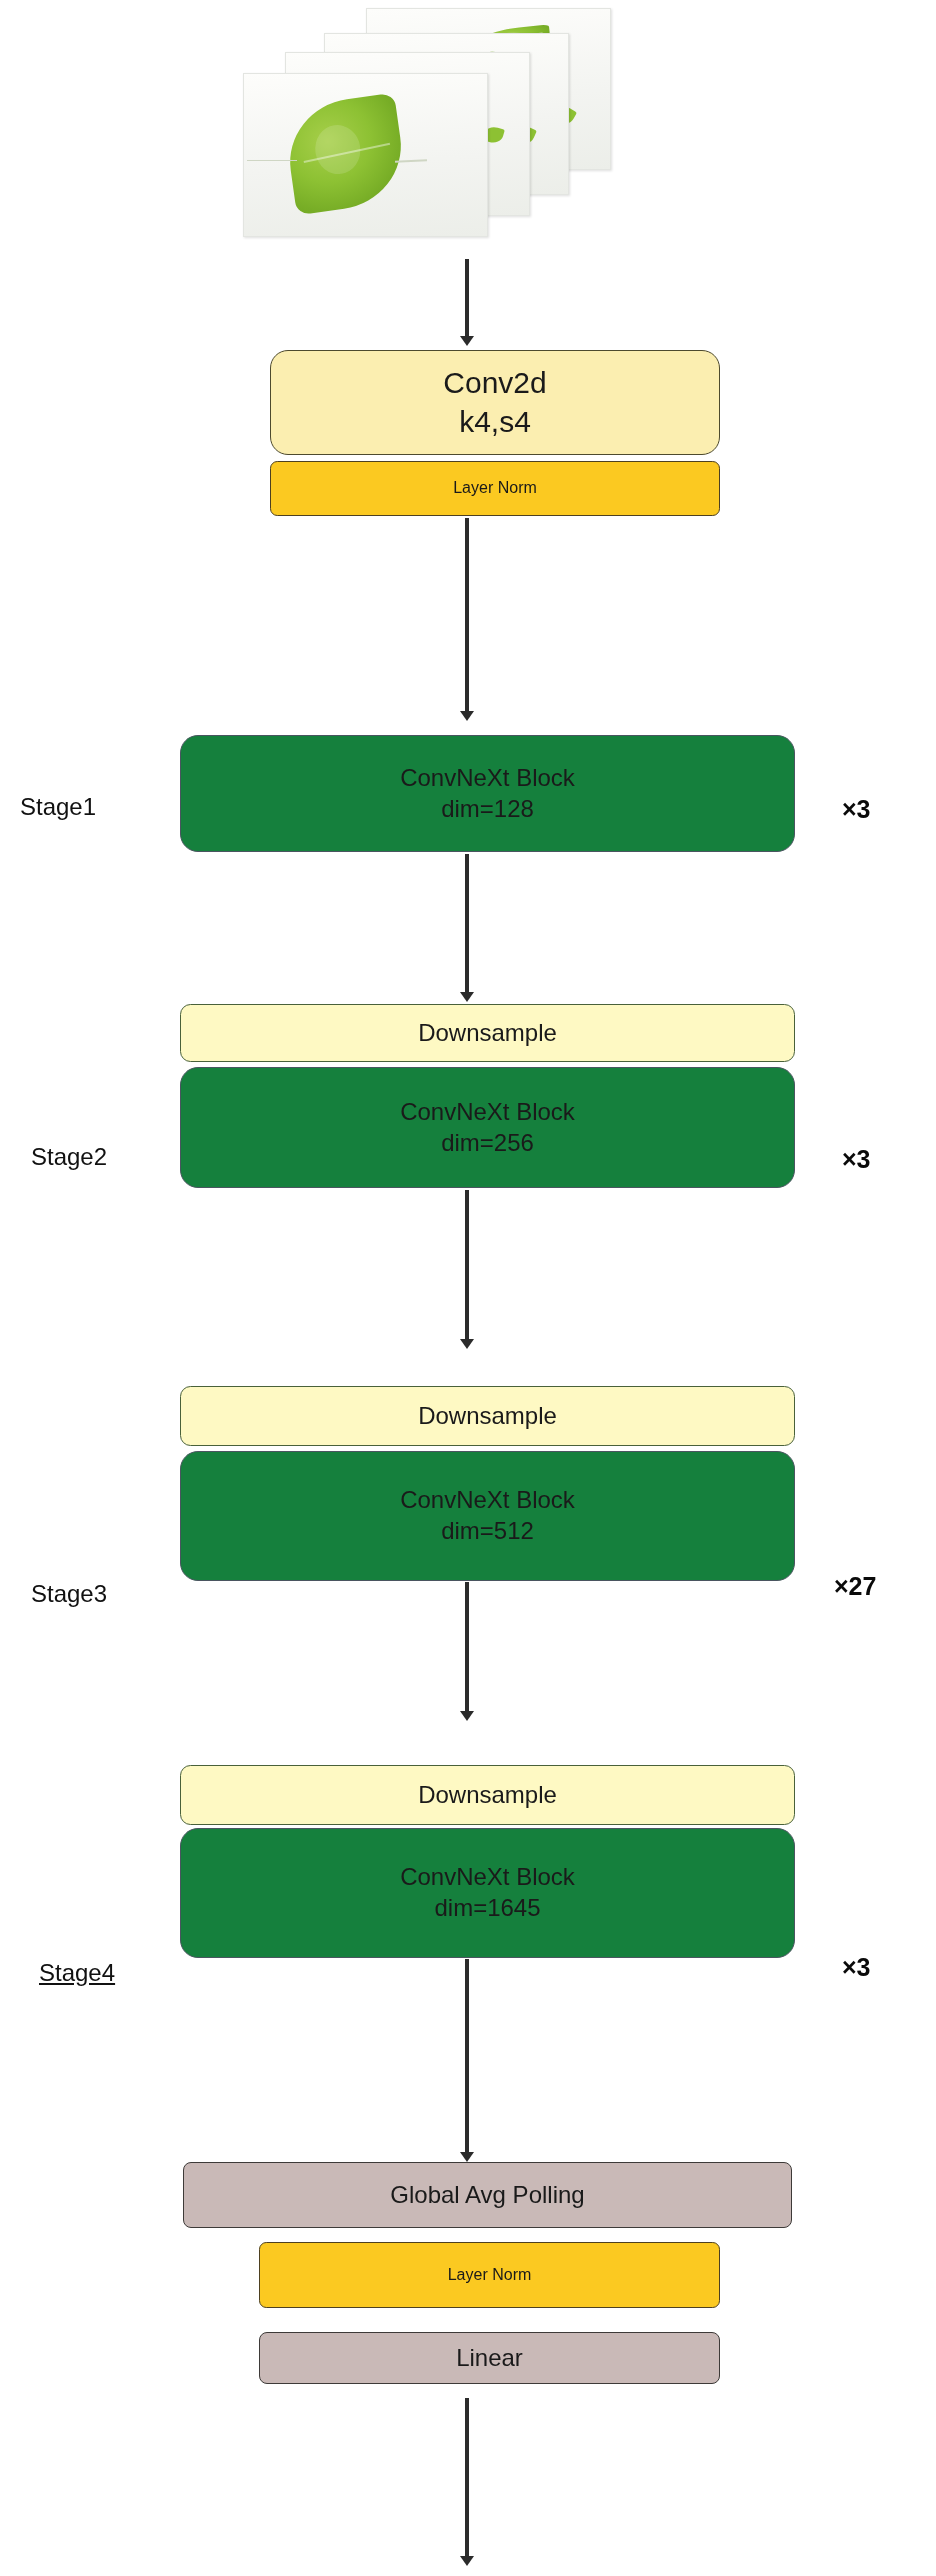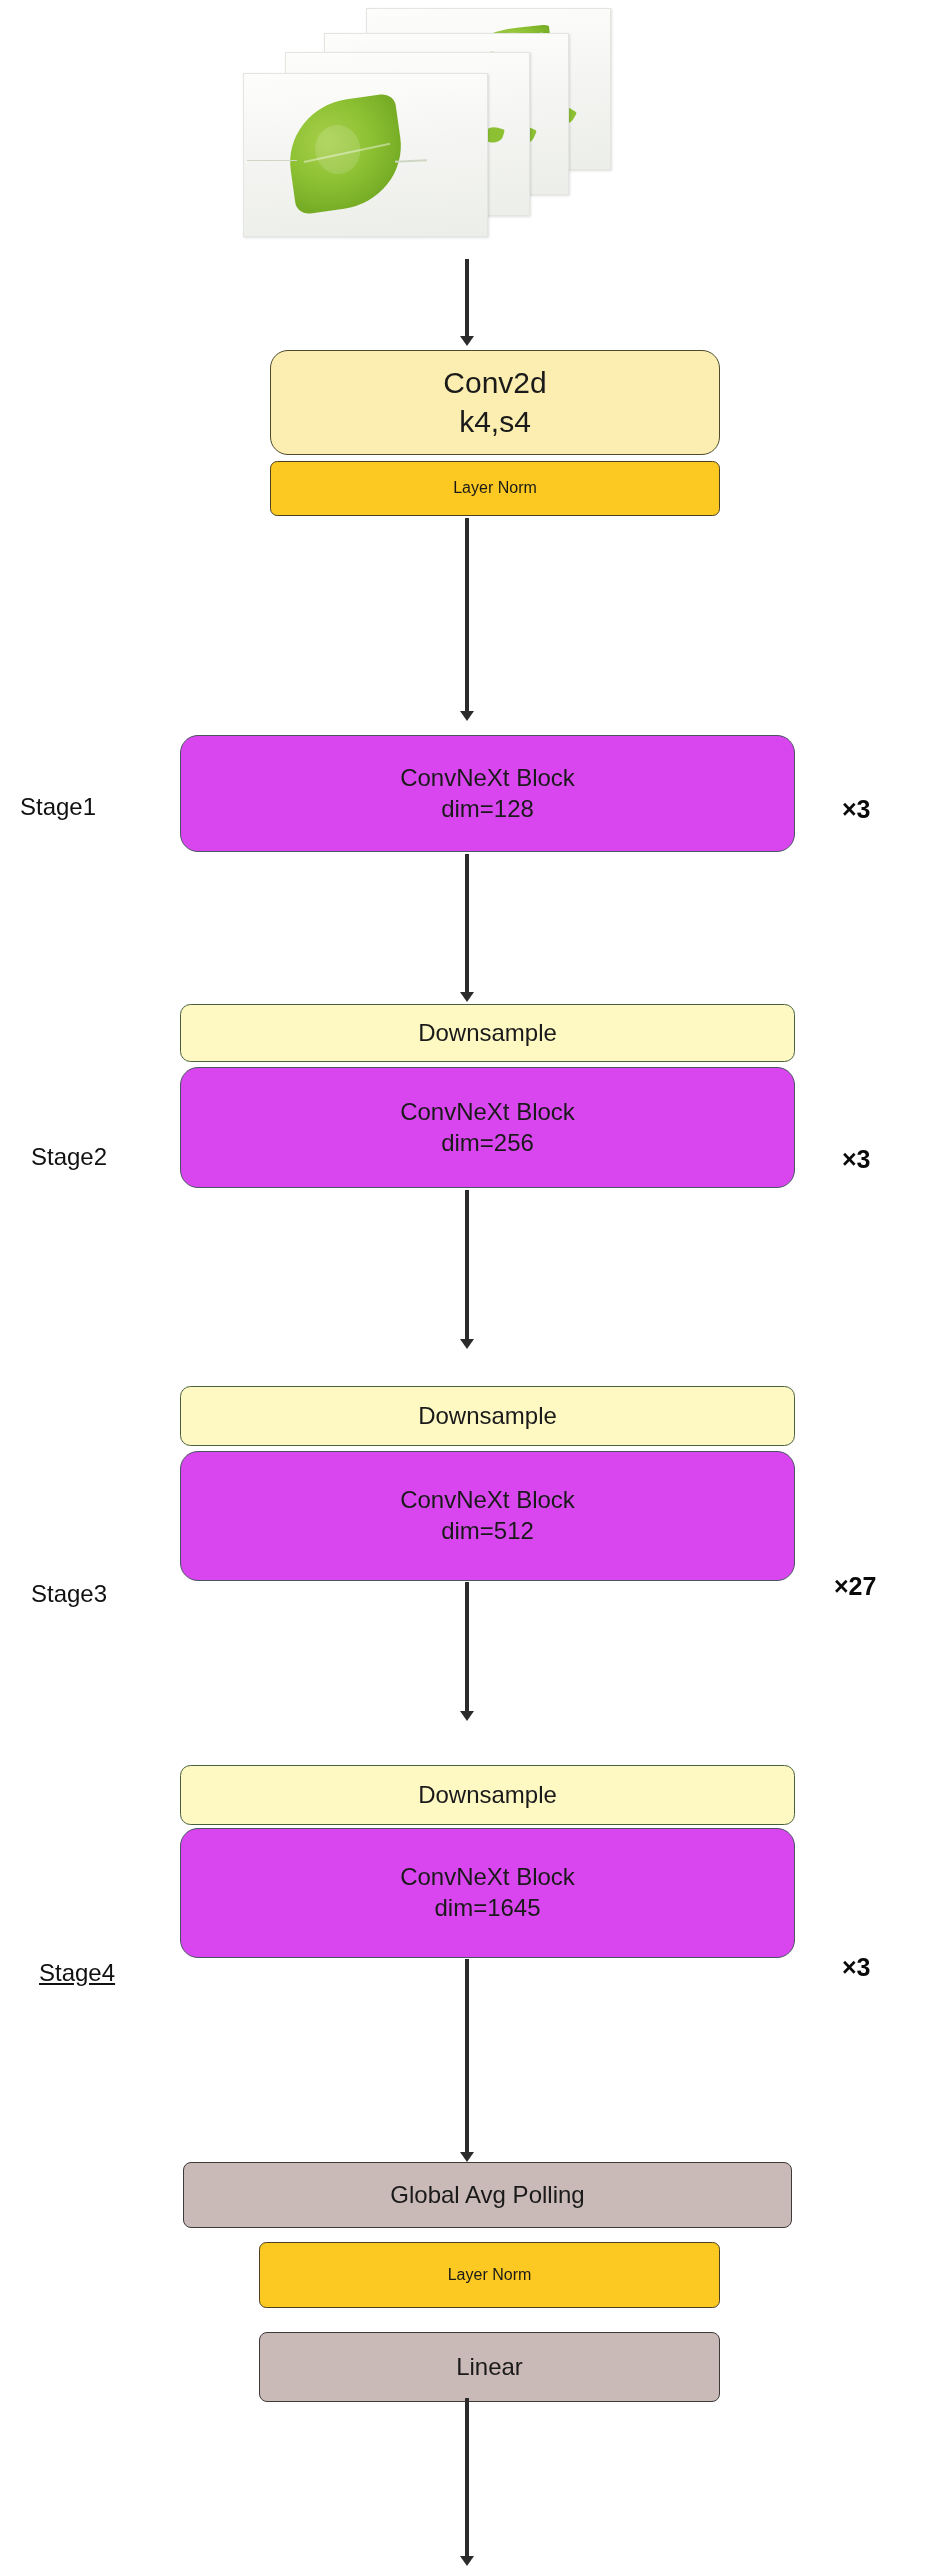--- a/index.html
+++ b/index.html
@@ -96,21 +96,21 @@
     border-radius: 18px;
     font-size: 30px;
   }
   .n-ln {
     background: #fbc921;
     border: 1.6px solid #4d4020;
     border-radius: 7.3px;
     font-size: 16px;
   }
   .n-block {
-    background: #d946ef;
+    background: #15803d;
     border: 1.6px solid #4a5560;
     border-radius: 18px;
     font-size: 24px;
   }
   .n-down {
     background: #fef9c3;
     border: 1.6px solid #49613a;
     border-radius: 10.5px;
     font-size: 24px;
   }
@@ -263,20 +263,20 @@
   <div class="arrow" style="left:465px; top:1959px; height:194px;"></div>
 
   <div class="node n-gray" style="left:183px; top:2162px; width:609px; height:66px;">
     <span class="l1">Global Avg Polling</span>
   </div>
 
   <div class="node n-ln" style="left:259px; top:2242px; width:461px; height:66px;">
     <span class="l1">Layer Norm</span>
   </div>
 
-  <div class="node n-gray" style="left:259px; top:2332px; width:461px; height:70px;">
+  <div class="node n-gray" style="left:259px; top:2332px; width:461px; height:52px;">
     <span class="l1">Linear</span>
   </div>
 
   <div class="arrow" style="left:465px; top:2398px; height:159px;"></div>
 
 </div>
 
 
 </body></html>

